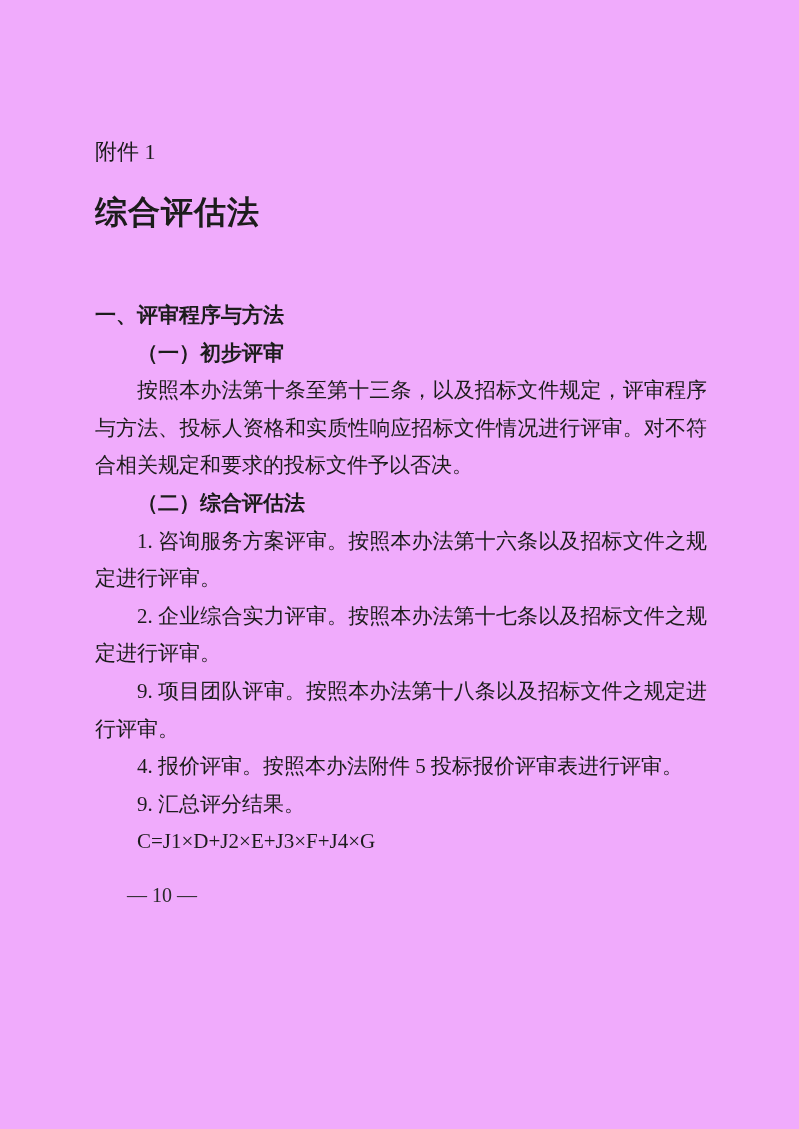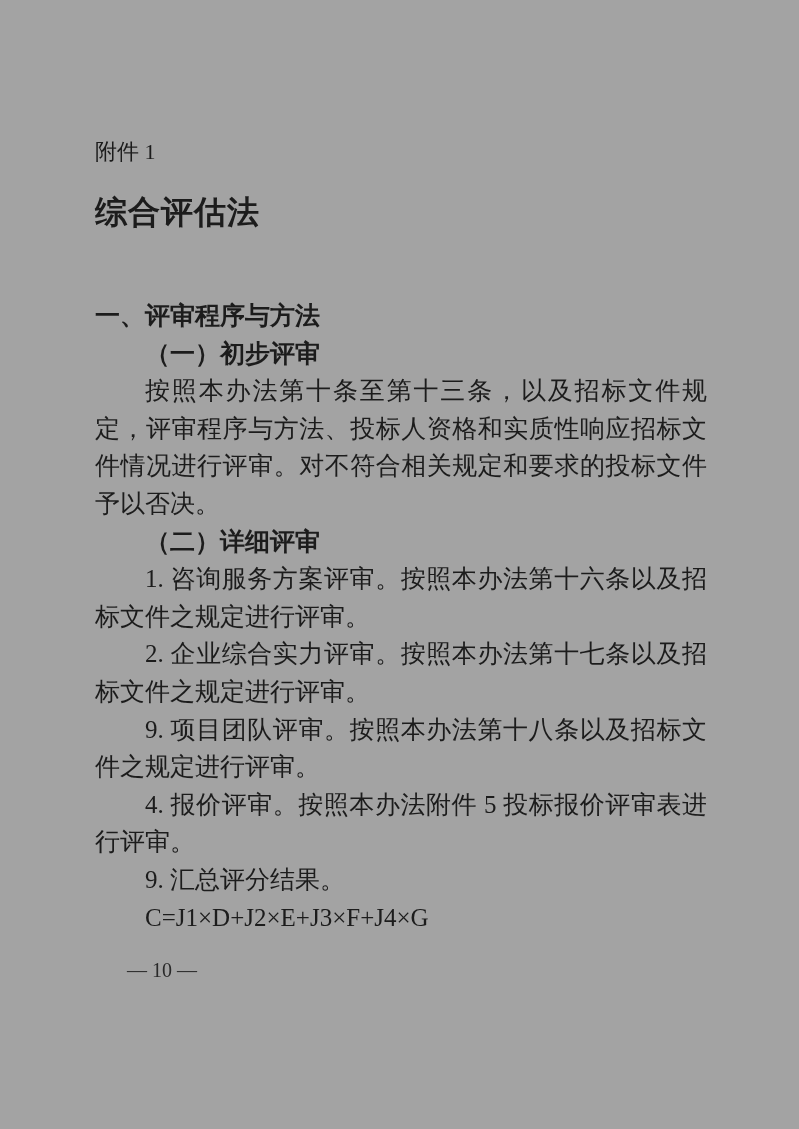--- a/index.html
+++ b/index.html
@@ -5,42 +5,42 @@
   html, body {
     margin: 0;
     padding: 0;
     background: #e8e8e8;
   }
   .page {
     position: relative;
     width: 799px;
     height: 1129px;
     margin: 0 auto;
-    background: #a3a3a3;
+    background: #f0abfc;
     color: #1c1c1c;
     font-family: "Liberation Serif", "DejaVu Serif", serif;
     overflow: hidden;
     box-sizing: border-box;
     padding: 0 92px 0 95px;
   }
   .attachment-label {
     margin-top: 138px;
     font-size: 22px;
     line-height: 1.25;
   }
   .doc-title {
     margin-top: 26px;
     font-size: 32px;
     font-weight: bold;
     line-height: 1.3;
     letter-spacing: 1px;
   }
   .doc-body {
     margin-top: 64px;
-    font-size: 25px;
+    font-size: 21px;
     line-height: 37.6px;
   }
   .doc-body p {
     margin: 0;
     text-align: justify;
     text-justify: inter-ideograph;
   }
   .indent {
     text-indent: 2em;
   }
@@ -71,21 +71,21 @@
   <div class="doc-title">综合评估法</div>
 
   <div class="doc-body">
 
     <p class="h-bold">一、评审程序与方法</p>
 
     <p class="h-bold indent">（一）初步评审</p>
 
     <p class="indent">按照本办法第十条至第十三条，以及招标文件规定，评审程序与方法、投标人资格和实质性响应招标文件情况进行评审。对不符合相关规定和要求的投标文件予以否决。</p>
 
-    <p class="h-bold indent">（二）详细评审</p>
+    <p class="h-bold indent">（二）综合评估法</p>
 
 
     <p class="indent">1. 咨询服务方案评审。按照本办法第十六条以及招标文件之规定进行评审。</p>
 
     <p class="indent">2. 企业综合实力评审。按照本办法第十七条以及招标文件之规定进行评审。</p>
 
     <p class="indent">9. 项目团队评审。按照本办法第十八条以及招标文件之规定进行评审。</p>
 
     <p class="indent">4. 报价评审。按照本办法附件 5 投标报价评审表进行评审。</p>
 

